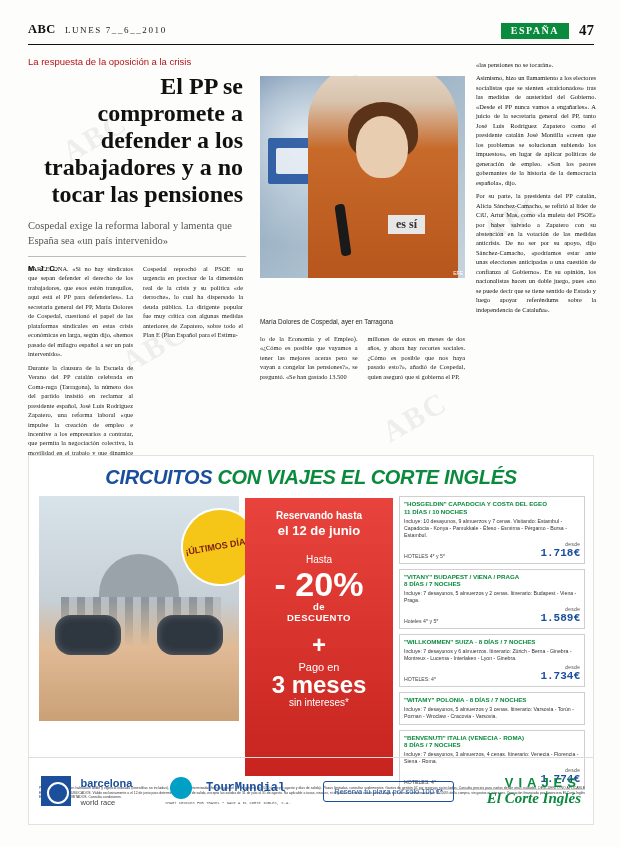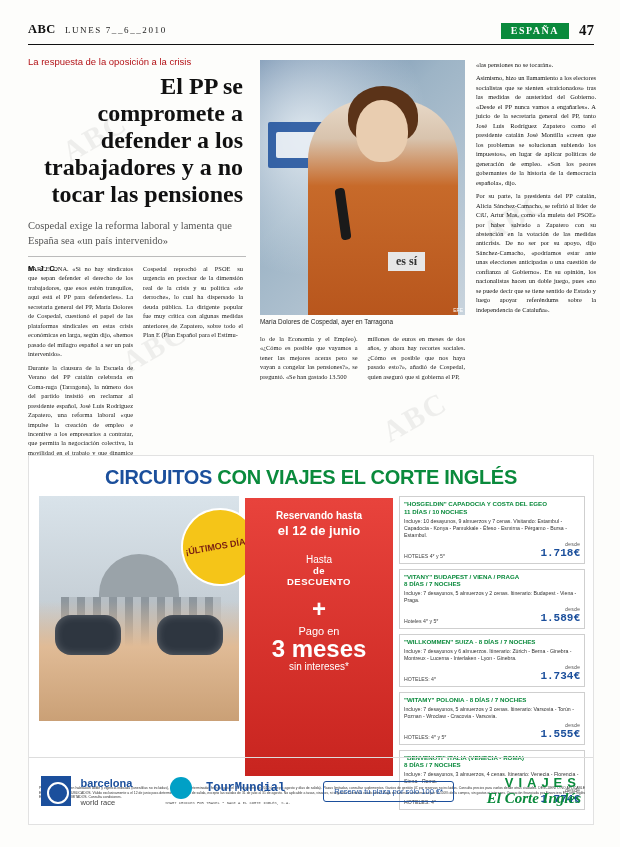--- a/index.html
+++ b/index.html
@@ -118,21 +118,21 @@
     font-family: "Liberation Serif", serif;
     color: #1a1a1a;
   }
   .col p { margin: 0 0 4px 0; }
   .c-w105 { width: 105px; }
   .c-w100 { width: 100px; }
 
   
   .photo-wrap {
     position: absolute;
-    top: 4px; left: 232px; width: 205px; height: 255px;
+    top: 20px; left: 232px; width: 205px; height: 202px;
     overflow: hidden;
     background: linear-gradient(180deg,#7e95ad 0%, #9fb2c4 45%, #b8c6d2 100%);
   }
   .photo-bg-blue {
     position: absolute; left: 0; top: 0; width: 100%; height: 100%;
     background:
       radial-gradient(ellipse at 22% 30%, #dfe8ef 0%, rgba(223,232,239,0) 55%),
       linear-gradient(135deg,#5f7fa3 0%, #9db4c6 40%, #c9d4dd 100%);
   }
   .photo-logoband {
@@ -198,20 +198,21 @@
     background: #ffffff;
     border: 0.8px solid #e2e2e2;
   }
   .ad-title {
     position: absolute; top: 10px; left: 0; right: 0;
     text-align: center;
     font-family: "Liberation Sans", sans-serif;
     font-size: 20px;
     font-weight: bold;
     letter-spacing: -0.3px;
+    font-style: italic;
   }
   .ad-title .c1 { color: #1b4f9c; }
   .ad-title .c2 { color: #0a8a3c; }
 
   .ad-photo {
     position: absolute; top: 40px; left: 10px; width: 200px; height: 225px;
     overflow: hidden;
     background: linear-gradient(180deg,#cfd8df 0%, #b3bcc4 100%);
   }
   .ad-photo .sky {
@@ -426,20 +427,21 @@
       <div class="glass l"></div>
       <div class="glass r"></div>
     </div>
 
     <div class="badge-dias">¡ÚLTIMOS DÍAS!</div>
 
     <div class="promo">
       <div class="l1">Reservando hasta</div>
       <div class="l2">el 12 de junio</div>
       <div class="l3">Hasta</div>
+      <div class="big">- 20%</div>
       <div class="l4">de</div>
       <div class="l4">DESCUENTO</div>
       <div class="plus">+</div>
       <div class="l5">Pago en</div>
       <div class="l6">3 meses</div>
       <div class="l7">sin intereses*</div>
     </div>
 
     <div class="offers">
 
@@ -477,27 +479,20 @@
           <div class="price-wrap">
             <div class="desde">desde</div>
             <div class="price">1.734€</div>
           </div>
         </div>
       </div>
 
       <div class="offer">
         <div class="oh">"WITAMY" POLONIA - 8 días / 7 noches</div>
         <div class="ob">Incluye: 7 desayunos, 5 almuerzos y 3 cenas. Itinerario: Varsovia - Torún - Poznan - Wroclaw - Cracovia - Varsovia.</div>
-        <div class="orow">
-          <div class="hotels">HOTELES: 4* y 5*</div>
-          <div class="price-wrap">
-            <div class="desde">desde</div>
-            <div class="price">1.555€</div>
-          </div>
-        </div>
       </div>
 
       <div class="offer">
         <div class="oh">"BENVENUTI" ITALIA (Venecia - Roma)</div>
         <div class="oh days">8 días / 7 noches</div>
         <div class="ob">Incluye: 7 desayunos, 3 almuerzos, 4 cenas. Itinerario: Venecia - Florencia - Siena - Roma.</div>
         <div class="orow">
           <div class="hotels">HOTELES: 4*</div>
           <div class="price-wrap">
             <div class="desde">desde</div>

